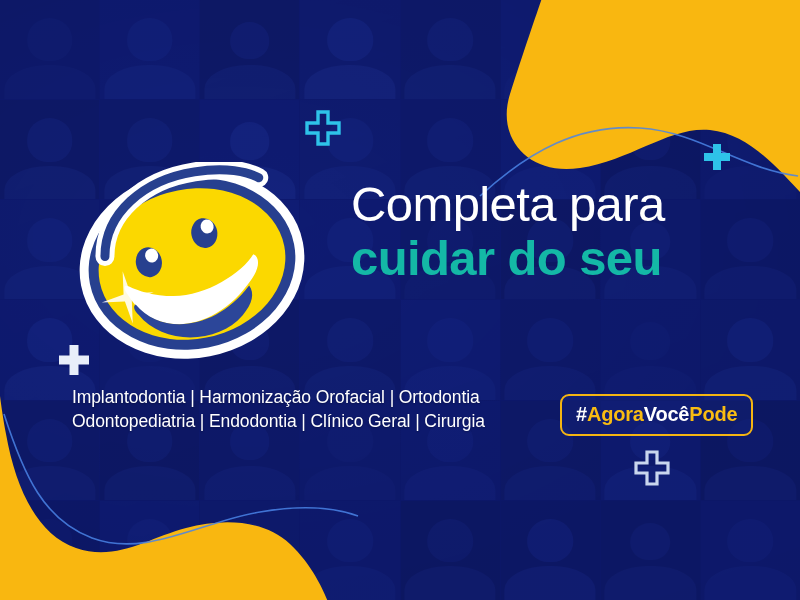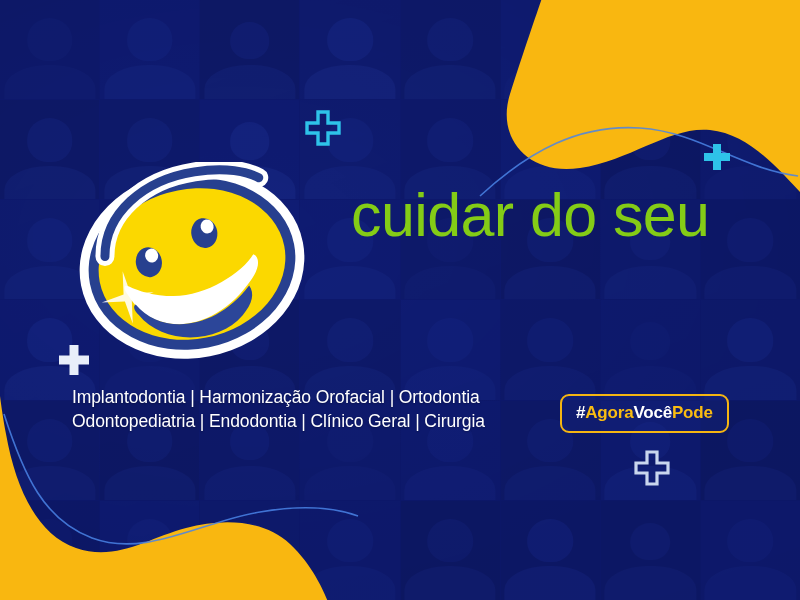--- a/index.html
+++ b/index.html
@@ -96,23 +96,23 @@
     letter-spacing:-0.6px;
     line-height:.98;
     white-space:nowrap;
   }
   #headline .l1 {
     font-size:49px;
     font-weight:300;
     color:#FFFFFF;
   }
   #headline .l2, #headline .l3 {
-    font-size:61px;
-    font-weight:normal;
-    color:#84cc16;
+    font-size:49px;
+    font-weight:bold;
+    color:#14b8a6;
     margin-top:6px;
   }
 
   
   #services {
     position:absolute;
     left:72px; top:386px;
     width:480px;
     color:#ffffff;
     font-size:17.5px;
@@ -124,21 +124,21 @@
   #services .srow { display:block; }
 
   
   #hashtag-badge {
     position:absolute;
     left:560px; top:394px;
     padding:7px 14px 8px;
     border:2px solid #F5B512;
     border-radius:9px;
     background:rgba(22,40,132,.30);
-    font-size:17px;
+    font-size:20px;
     font-weight:bold;
     letter-spacing:-0.2px;
     white-space:nowrap;
   }
   #hashtag-badge .w { color:#FFFFFF; }
   #hashtag-badge .y { color:#F9BC12; }
 </style>
 </head>
 <body>
 
@@ -256,20 +256,21 @@
       <path d="M57,131 C76,166 130,172 172,134 C176,143 172,152 160,162
                C130,186 76,176 58,142 C54,136 54,132 57,131 Z" fill="#2C4699"></path>
 
       <g transform="translate(47,119)" opacity="0.95">
         <path d="M0,0 L3.5,-23 L7,0 L30,3.5 L7,7 L3.5,30 L0,7 L-23,3.5 Z" fill="#FFFFFF" opacity="0.92"></path>
       </g>
     </g>
   </svg>
 
   <div id="headline">
+    <span class="l1">Completa para</span>
     <span class="l2">cuidar do seu</span>
   </div>
 
   <div id="services">
     <span class="srow">Implantodontia | Harmonização Orofacial | Ortodontia</span>
     <span class="srow">Odontopediatria | Endodontia | Clínico Geral | Cirurgia</span>
   </div>
 
   <div id="hashtag-badge">
     <span class="w">#</span><span class="y">Agora</span><span class="w">Você</span><span class="y">Pode</span>

